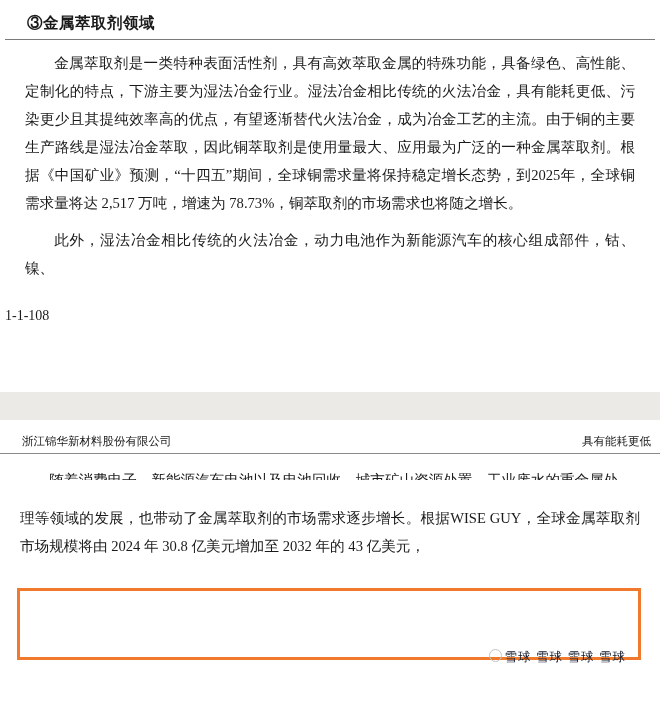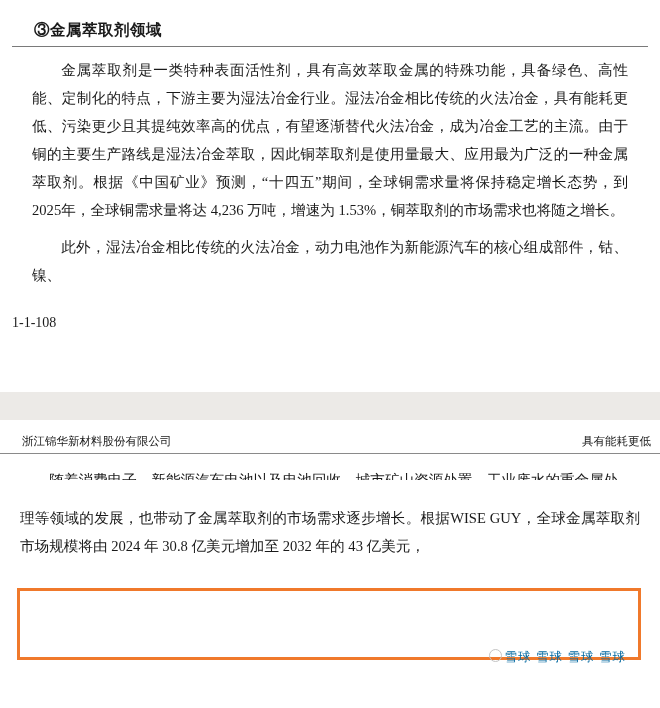--- a/index.html
+++ b/index.html
@@ -17,21 +17,21 @@
   }
   .page {
     position: relative;
     width: 660px;
     background: #ffffff;
   }
 
   
   #page-one {
     height: 392px;
-    padding: 12px;
+    padding: 5px;
     box-sizing: border-box;
   }
   .section-heading {
     font-size: 15.5px;
     font-weight: bold;
     letter-spacing: 0.5px;
     padding: 6px 22px 5px 22px;
     line-height: 1.5;
   }
   .rule {
@@ -120,21 +120,21 @@
     overflow: hidden;
     height: 14px;
     margin-top: 2px;
   }
   .watermark {
     position: absolute;
     right: 34px;
     bottom: 6px;
     font-family: "Liberation Sans", sans-serif;
     font-size: 12.5px;
-    color: #0369a1;
+    color: #0f172a;
     letter-spacing: 1px;
     white-space: nowrap;
   }
   .wm-icon {
     display: inline-block;
     width: 11px;
     height: 11px;
     border-radius: 50%;
     border: 1px solid #c4c4c4;
     position: relative;
@@ -146,21 +146,21 @@
 <body>
 
 <div class="page" id="page-one">
 
   <div class="section-heading">③金属萃取剂领域</div>
   <div class="rule"></div>
 
 
   <div class="para-gap"></div>
 
-  <p class="body-text indent">金属萃取剂是一类特种表面活性剂，具有高效萃取金属的特殊功能，具备绿色、高性能、定制化的特点，下游主要为湿法冶金行业。湿法冶金相比传统的火法冶金，具有能耗更低、污染更少且其提纯效率高的优点，有望逐渐替代火法冶金，成为冶金工艺的主流。由于铜的主要生产路线是湿法冶金萃取，因此铜萃取剂是使用量最大、应用最为广泛的一种金属萃取剂。根据《中国矿业》预测，“十四五”期间，全球铜需求量将保持稳定增长态势，到2025年，全球铜需求量将达 4,236 万吨，增速为 1.53%，铜萃取剂的市场需求也将随之增长。</p>
+  <p class="body-text indent">金属萃取剂是一类特种表面活性剂，具有高效萃取金属的特殊功能，具备绿色、高性能、定制化的特点，下游主要为湿法冶金行业。湿法冶金相比传统的火法冶金，具有能耗更低、污染更少且其提纯效率高的优点，有望逐渐替代火法冶金，成为冶金工艺的主流。由于铜的主要生产路线是湿法冶金萃取，因此铜萃取剂是使用量最大、应用最为广泛的一种金属萃取剂。根据《中国矿业》预测，“十四五”期间，全球铜需求量将保持稳定增长态势，到2025年，全球铜需求量将达 2,517 万吨，增速为 78.73%，铜萃取剂的市场需求也将随之增长。</p>
 
   <div class="para-gap"></div>
 
   <p class="body-text indent">此外，湿法冶金相比传统的火法冶金，动力电池作为新能源汽车的核心组成部件，钴、镍、</p>
 
   <div class="pagenum">1-1-108</div>
 </div>
 
 <div class="page-gap"></div>
 

